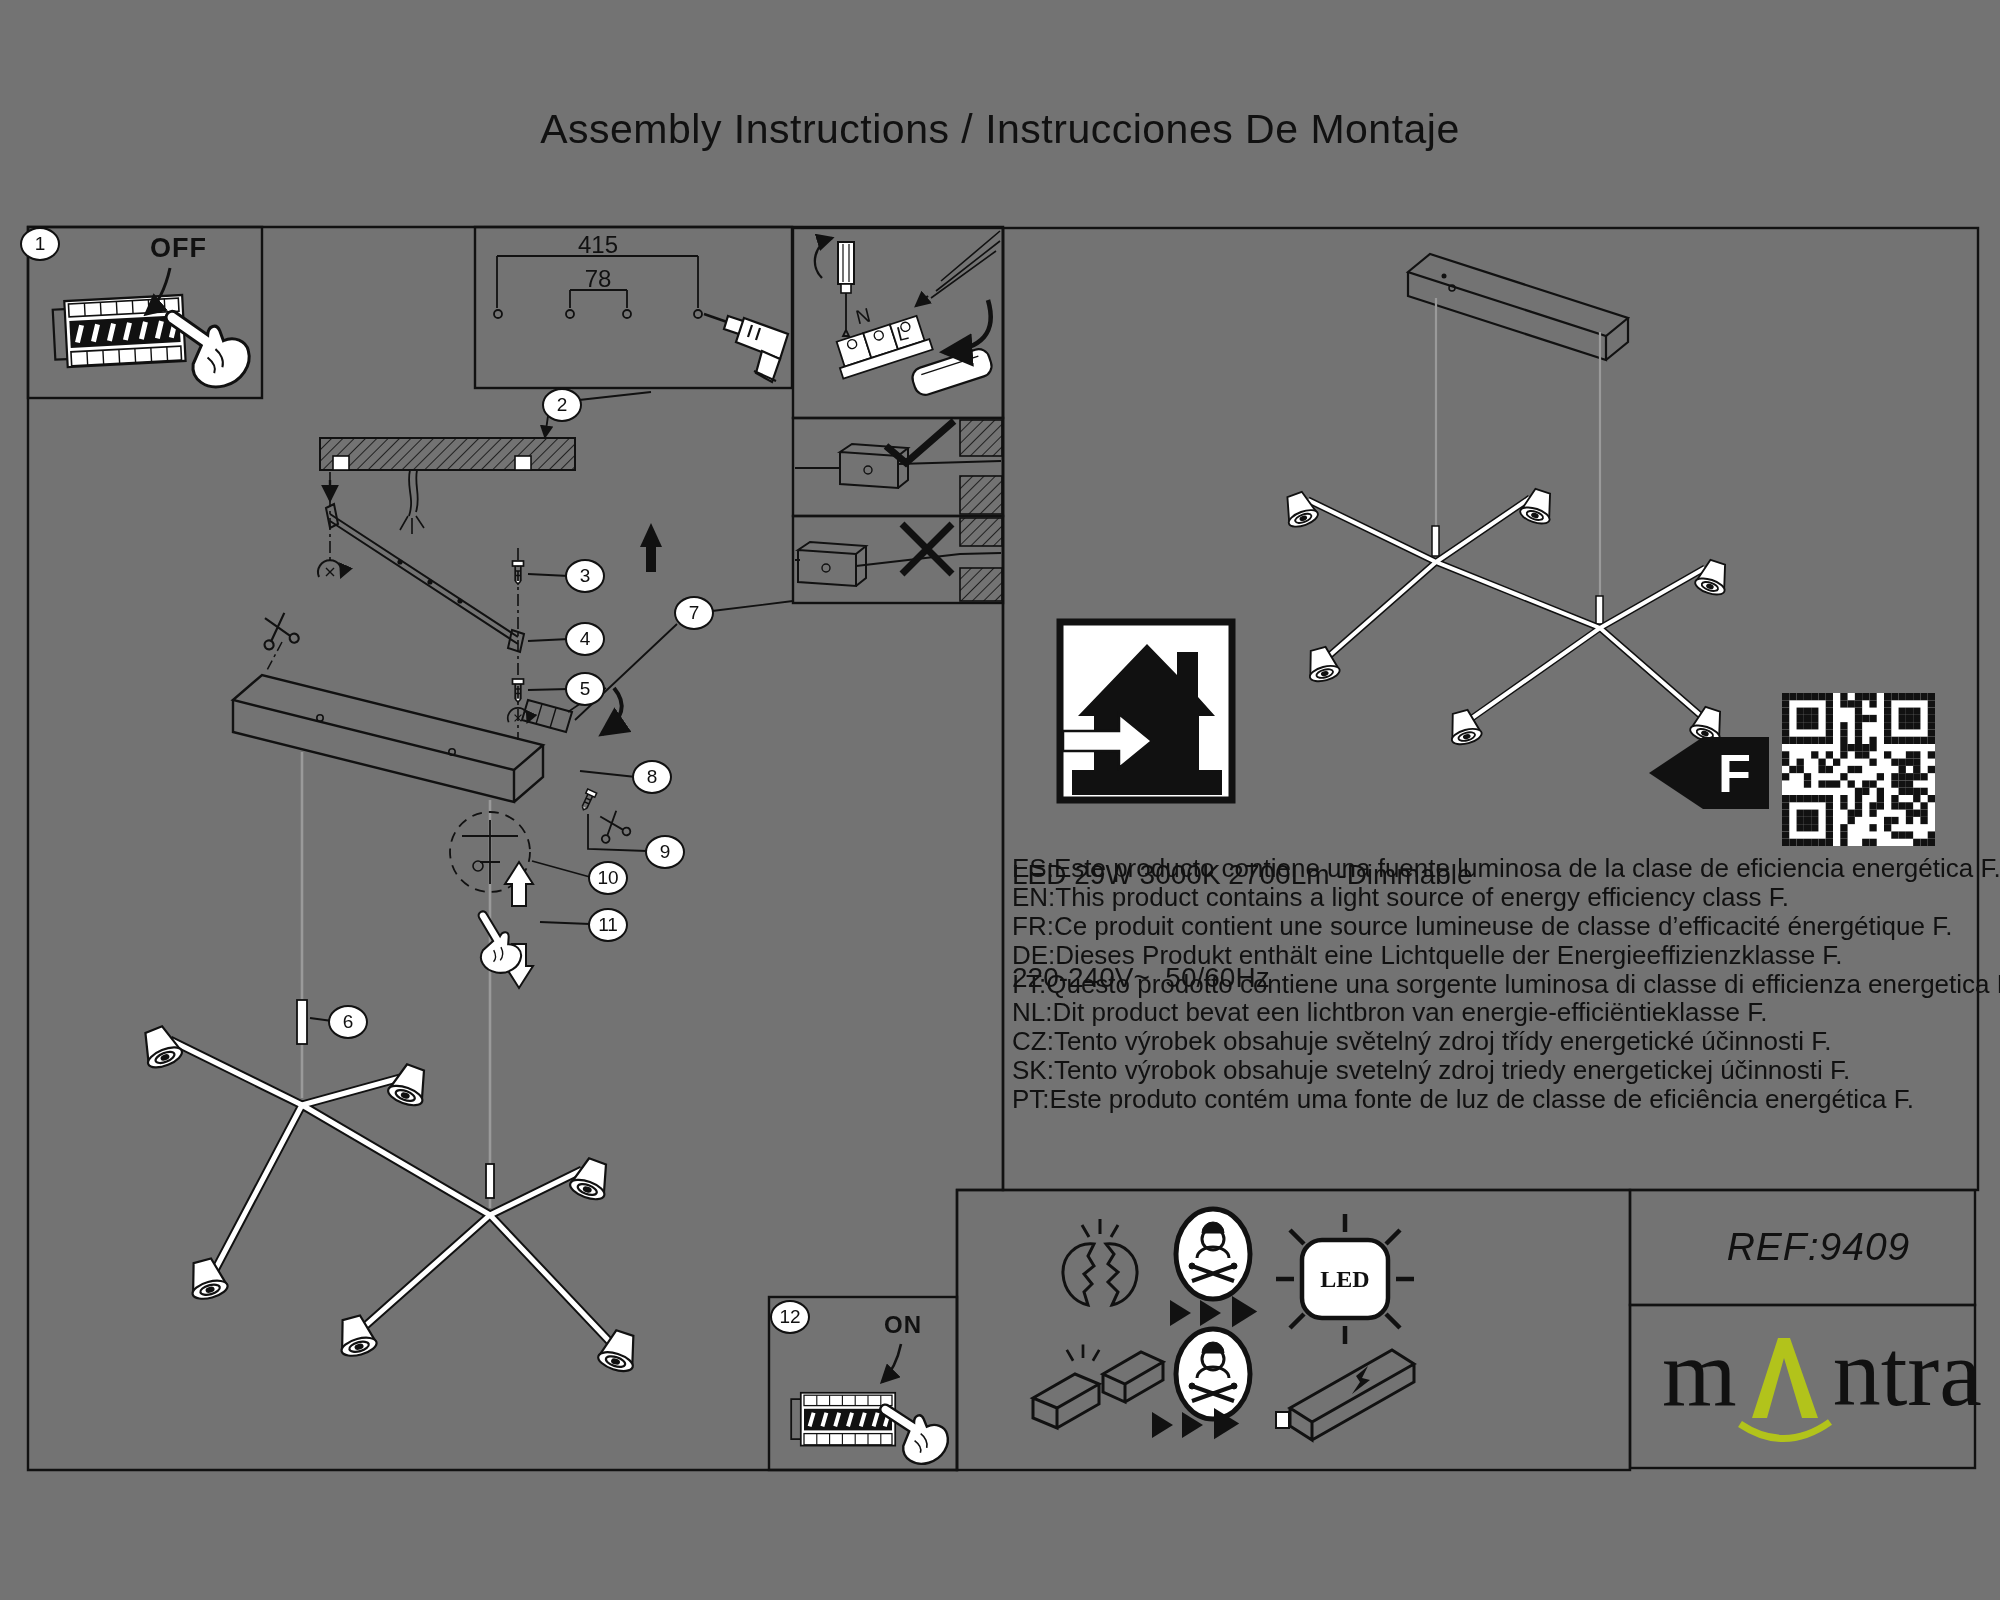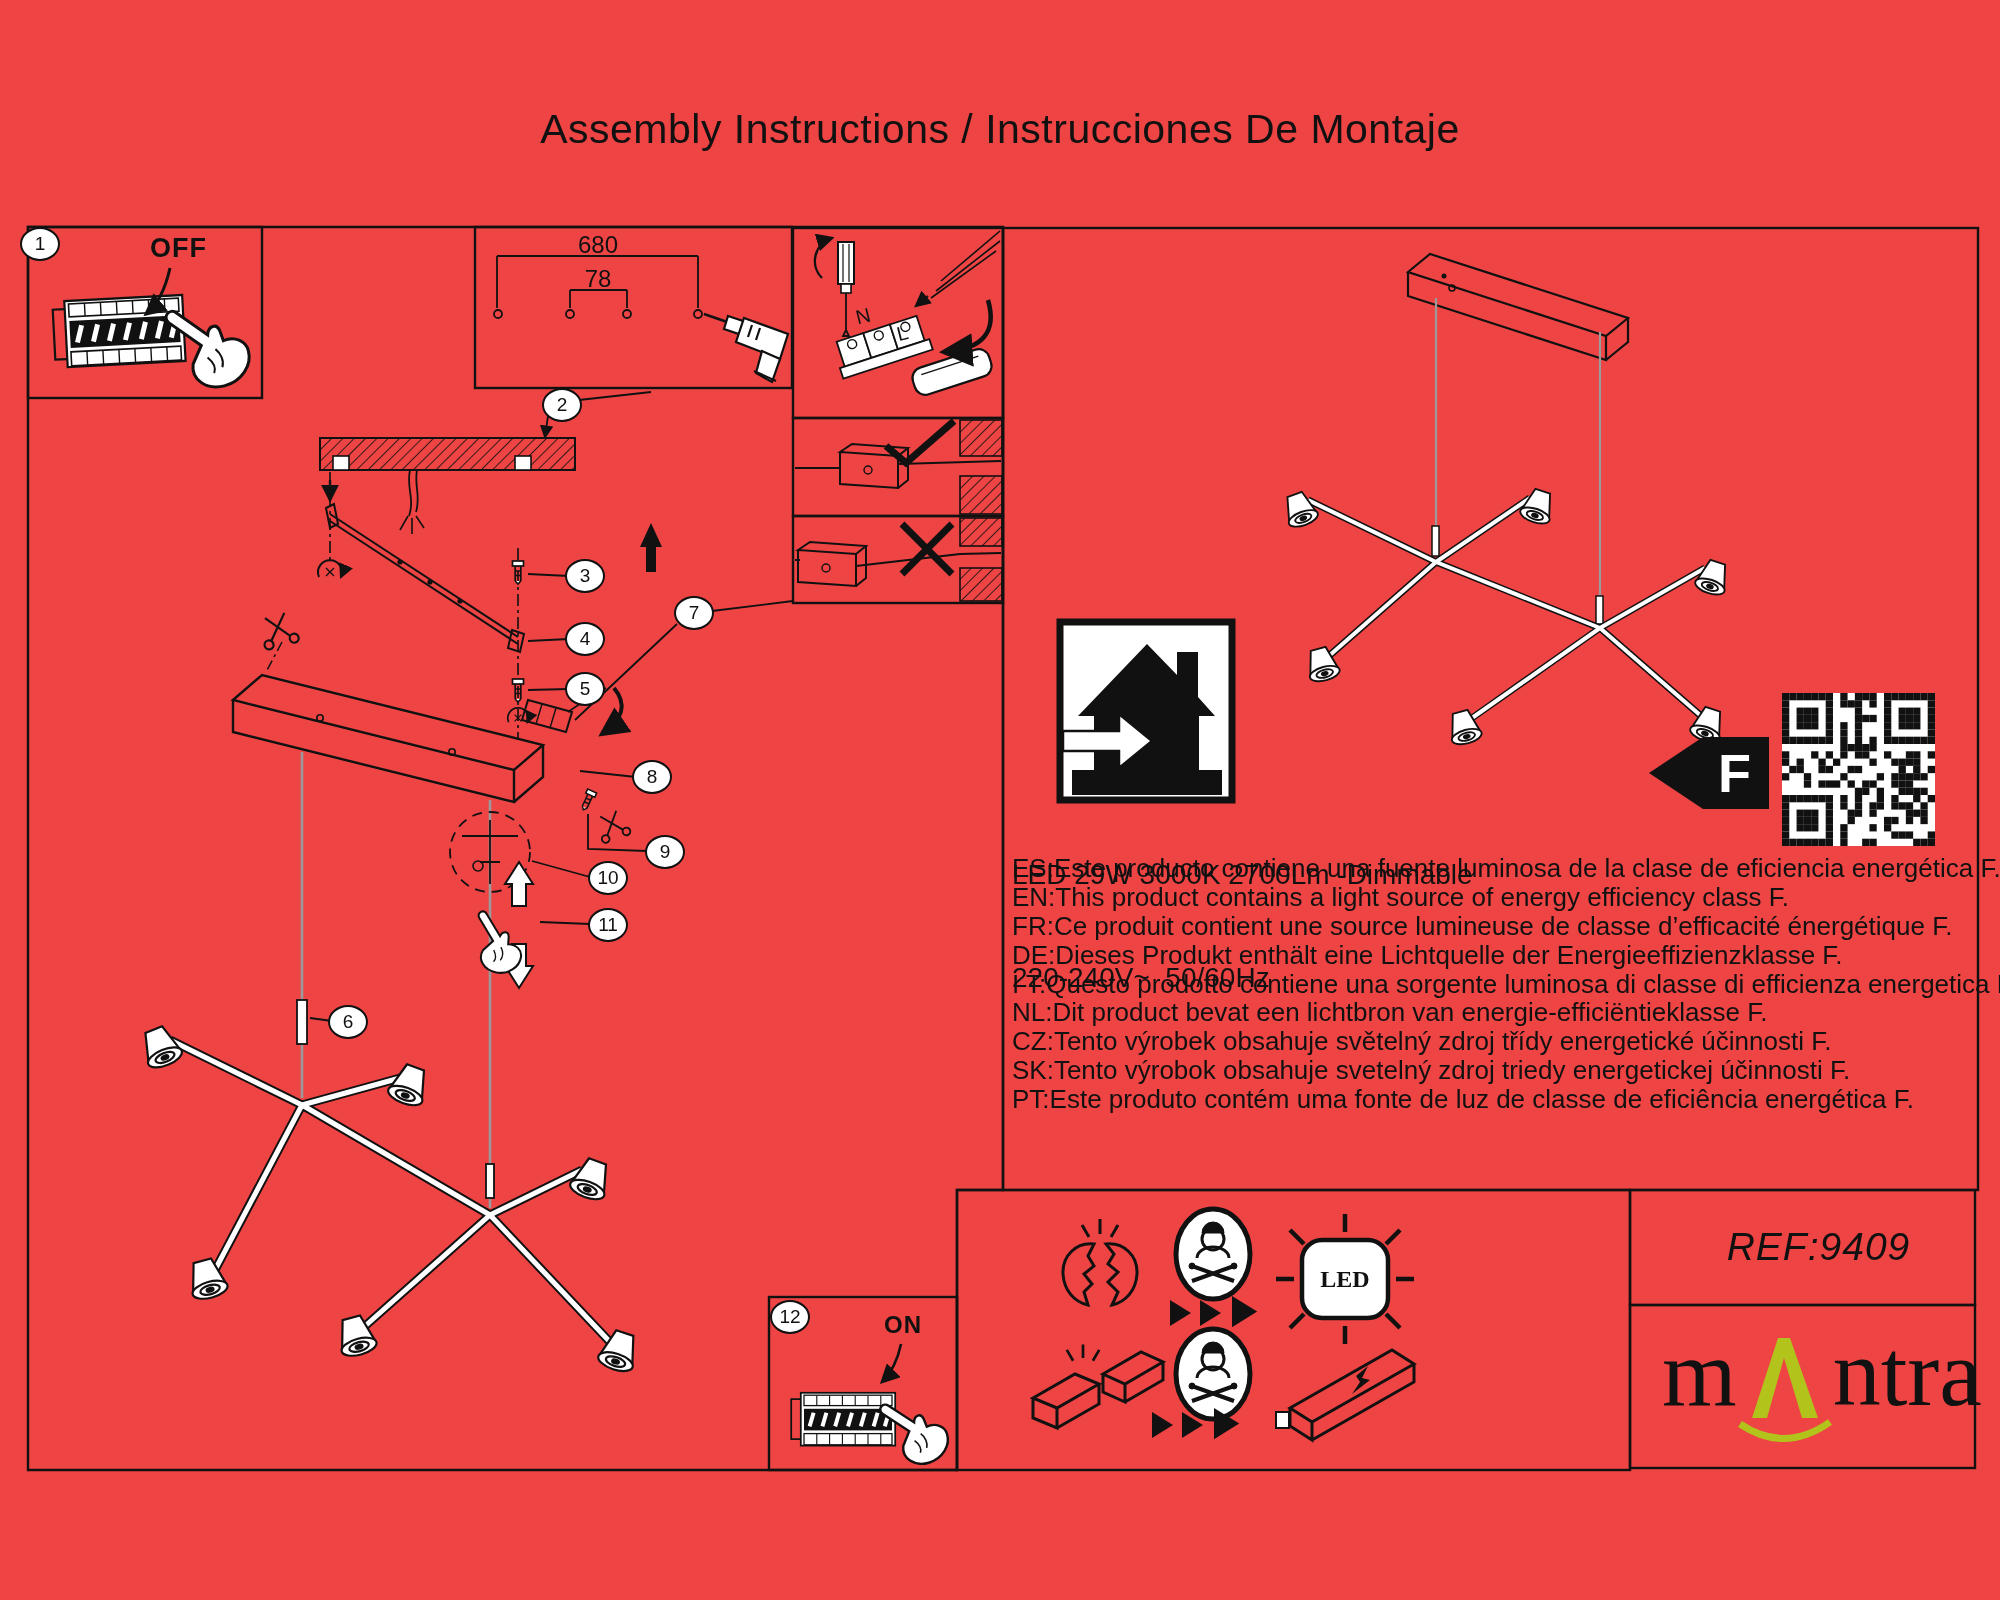--- a/index.html
+++ b/index.html
@@ -1,16 +1,16 @@
 <!DOCTYPE html>
 <html><head>
 <meta charset="utf-8">
 <style>
   html,body{margin:0;padding:0;background:#e8e8e8;}
-  #page{position:relative;width:2000px;height:1600px;background:#ef4444;overflow:hidden;
+  #page{position:relative;width:2000px;height:1600px;background:#737373;overflow:hidden;
         font-family:"Liberation Sans",sans-serif;color:#111;}
   .abs{position:absolute;}
   .txt{font-family:"Liberation Sans",sans-serif;color:#111;line-height:1.25;}
   #title{left:0;right:0;top:104px;text-align:center;font-size:41px;letter-spacing:0.5px;}
   .circ{display:flex;align-items:center;justify-content:center;
         min-width:30px;height:30px;padding:0 3px;border:2px solid #111;border-radius:50%;
         background:#fff;font-size:19px;transform:translate(-50%,-50%);}
   .dimnum{font-size:24px;text-align:center;}
   .switchlbl{font-weight:bold;font-size:27px;letter-spacing:1px;}
   #specs{left:1012px;top:790px;font-size:28px;line-height:1.22;white-space:pre;}
@@ -572,21 +572,21 @@
 <div class="abs circ" style="left:694px;top:613px">7</div>
 <div class="abs circ" style="left:652px;top:777px">8</div>
 <div class="abs circ" style="left:665px;top:852px">9</div>
 <div class="abs circ" style="left:608px;top:878px">10</div>
 <div class="abs circ" style="left:608px;top:925px">11</div>
 <div class="abs circ" style="left:790px;top:1317px">12</div>
 
 <div class="abs txt switchlbl" style="left:150px;top:232px">OFF</div>
 <div class="abs txt switchlbl" style="left:884px;top:1310px;font-size:24px">ON</div>
 
-<div class="abs txt dimnum" style="left:568px;top:230px;width:60px">680</div>
+<div class="abs txt dimnum" style="left:568px;top:230px;width:60px">415</div>
 <div class="abs txt dimnum" style="left:578px;top:264px;width:40px">78</div>
 
 <div class="abs txt nl" style="left:856px;top:304px">N</div>
 <div class="abs txt nl" style="left:897px;top:321px">L</div>
 
 <div id="specs" class="abs txt">
   <div>LED 29W 3000K 2700Lm -Dimmable</div>
   <div>220-240V~  50/60Hz</div>
 </div>
 

